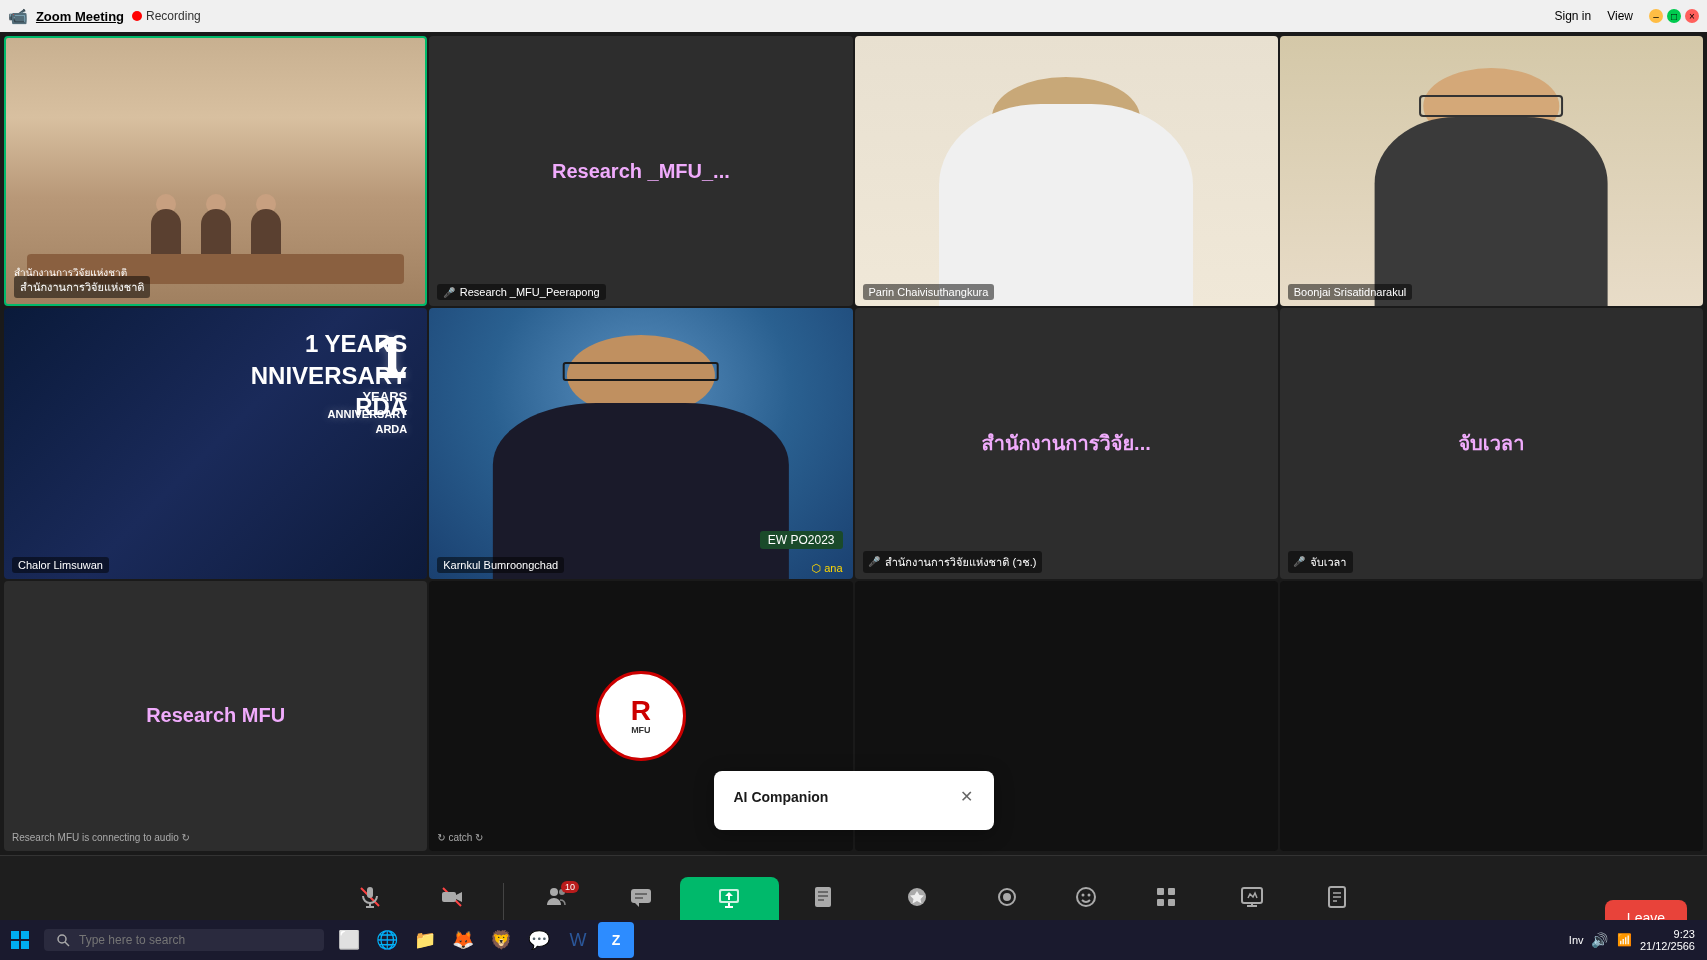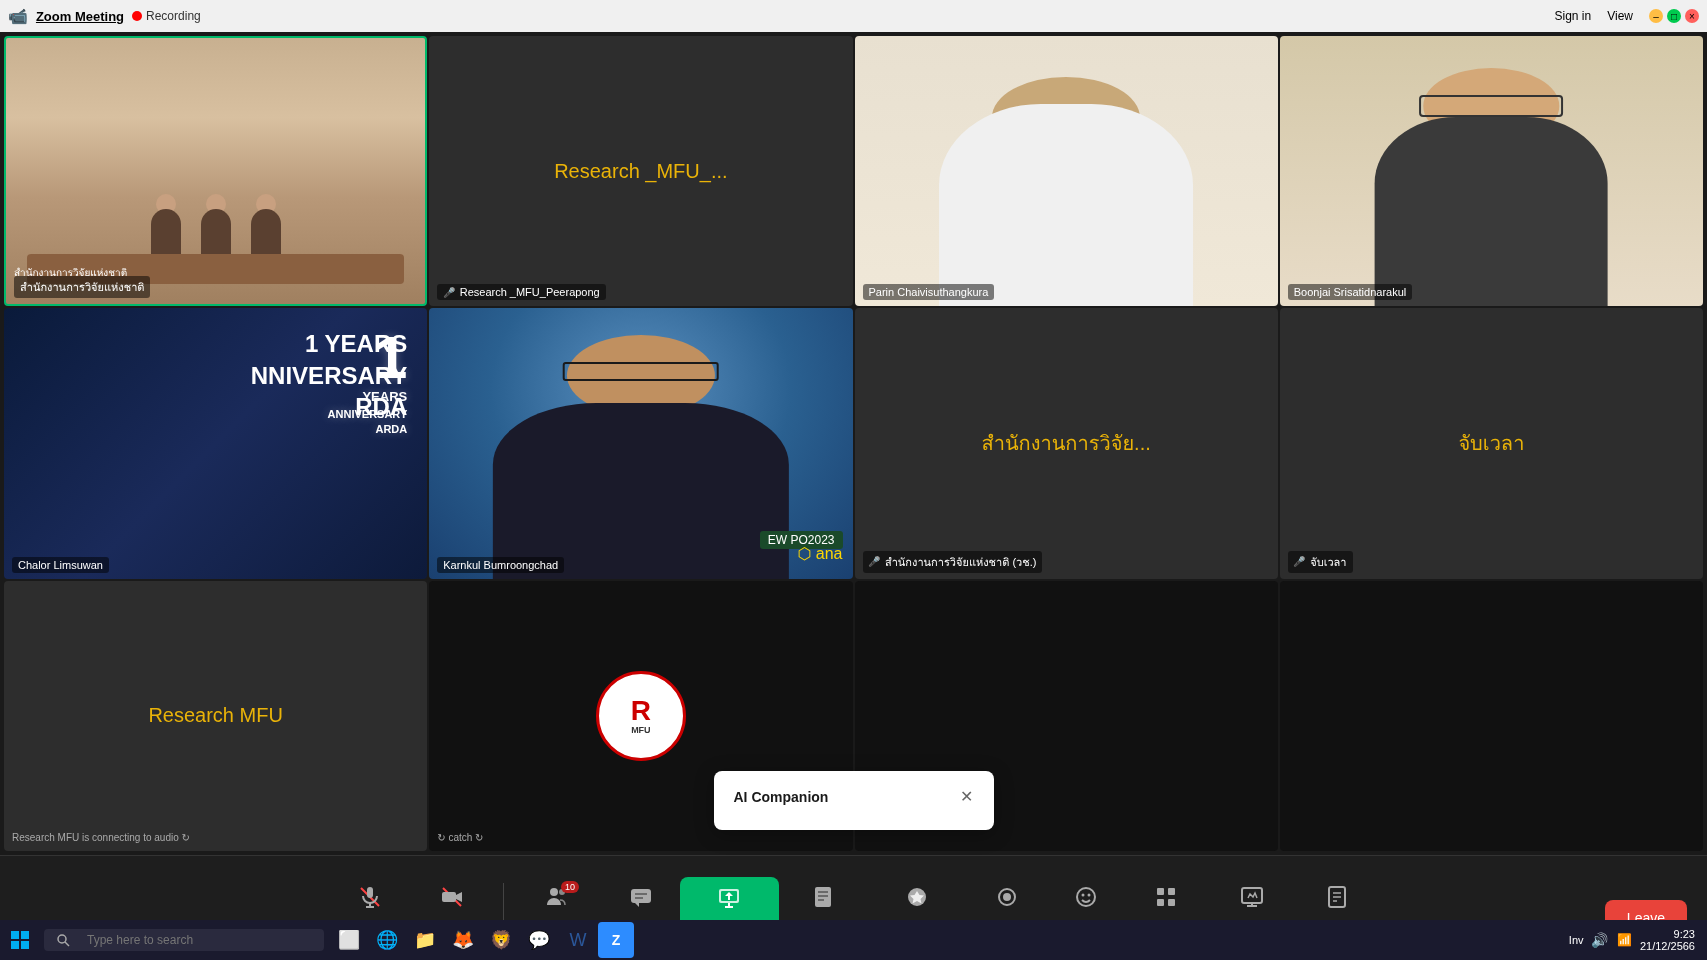--- a/index.html
+++ b/index.html
@@ -119,22 +119,22 @@
       align-items: center;
       justify-content: center;
       flex-direction: column;
       color: white;
       font-size: 18px;
       font-weight: bold;
       background: #2d2d2d;
     }
     .participant-name-large {
       font-size: 20px;
-      font-weight: normal;
-      color: #eab308;
+      font-weight: bold;
+      color: #f0abfc;
       text-align: right;
     }
     .video-sim-label-thai {
       position: absolute;
       bottom: 24px;
       left: 8px;
       color: white;
       font-size: 10px;
       z-index: 2;
     }
@@ -262,21 +262,21 @@
       align-items: center;
       justify-content: center;
       cursor: pointer;
     }
     #taskbar-search {
       display: flex;
       align-items: center;
       background: #2a2a3e;
       border-radius: 4px;
       padding: 4px 12px;
-      gap: 17px;
+      gap: 9px;
       margin: 0 4px;
       width: 280px;
     }
     #taskbar-search input {
       background: transparent;
       border: none;
       color: white;
       font-size: 12px;
       outline: none;
       width: 200px;
@@ -607,21 +607,21 @@
     <div class="video-label">
       <span>Chalor Limsuwan</span>
     </div>
   </div>
 
   <div class="video-cell cell-6 man-glasses-sim">
     <div class="presenter-head"></div>
     <div class="presenter-glasses"></div>
     <div class="presenter-body"></div>
     <div style="position:absolute;bottom:30px;right:10px;background:#1a4a2a;padding:2px 8px;border-radius:3px;color:white;font-size:12px;">EW PO2023</div>
-    <div style="position:absolute;bottom:16px;right:10px;color:#ffd700;font-size:16px;">⬡ ana</div>
+    <div style="position:absolute;bottom:4px;right:10px;color:#ffd700;font-size:11px;">⬡ ana</div>
     <div class="video-label">
       <span>Karnkul Bumroongchad</span>
     </div>
   </div>
 
   <div class="video-cell cell-7" style="background:#1a1a1a;">
     <div class="video-cell-bg">
       <span class="participant-name-large">สำนักงานการวิจัย...</span>
     </div>
     <div class="video-label">

